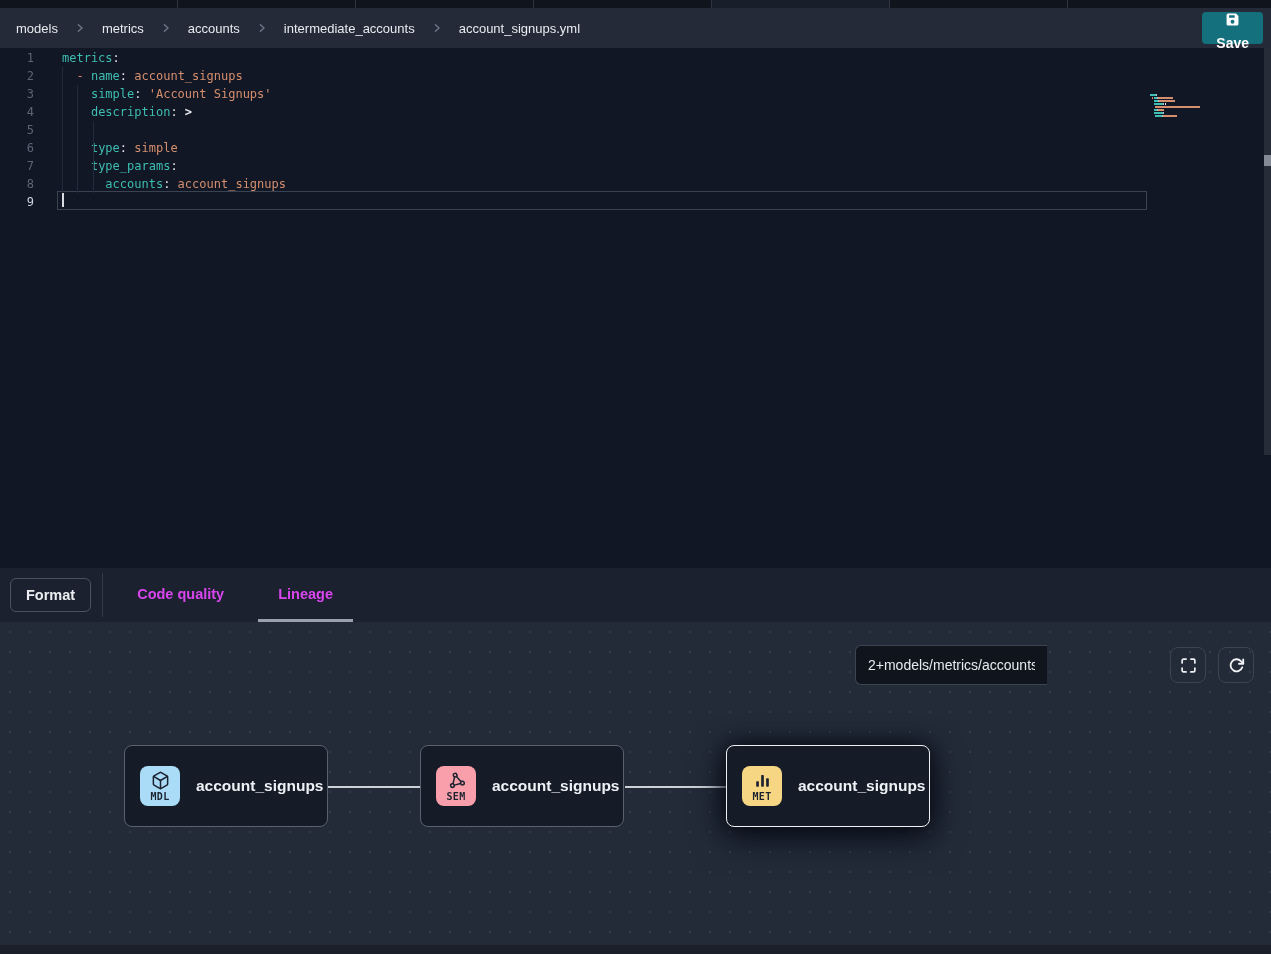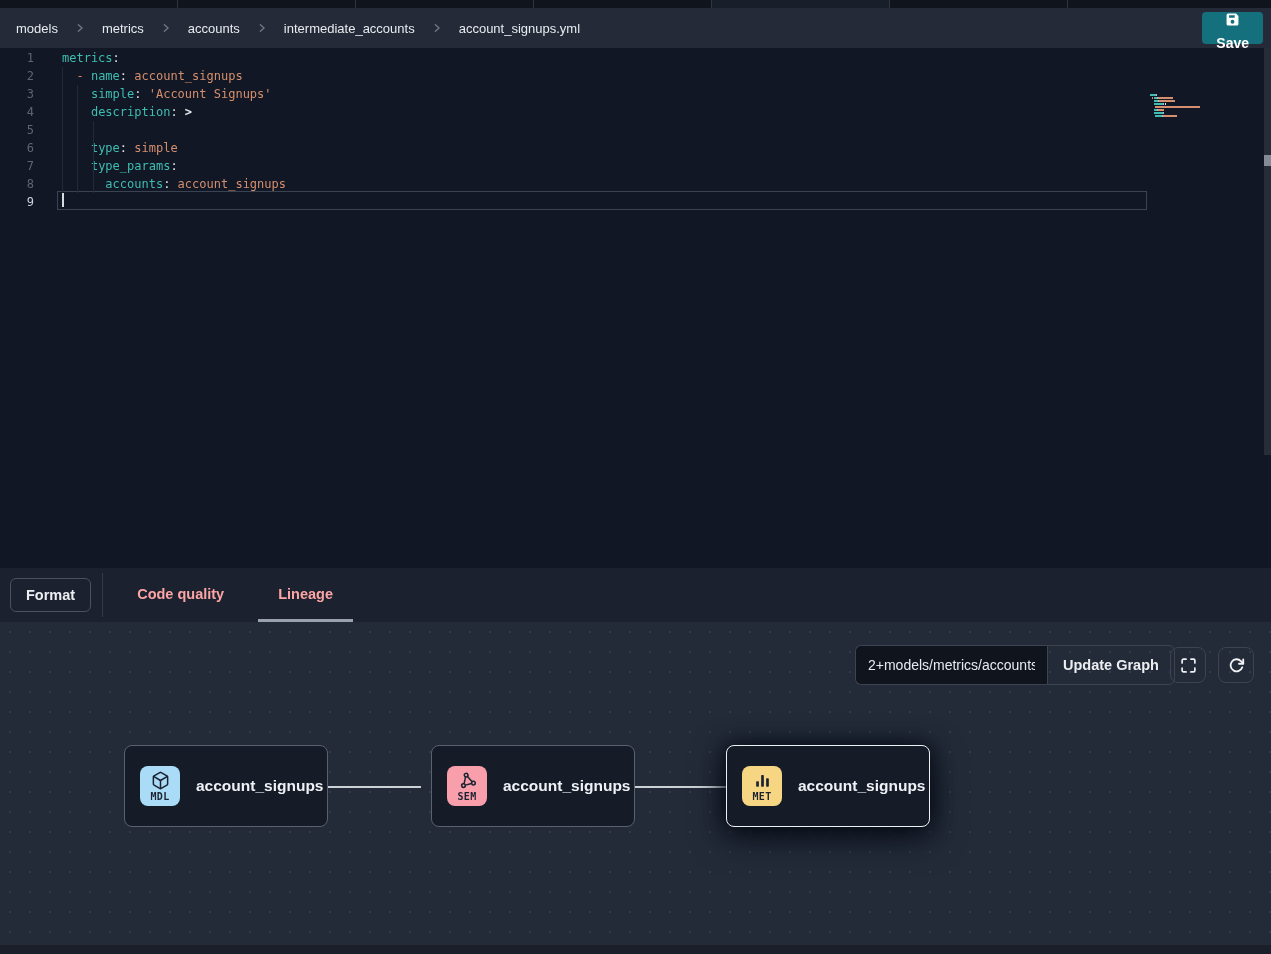--- a/index.html
+++ b/index.html
@@ -46,21 +46,21 @@
   .editor-scroll-track { position:absolute; right:0; top:0; width:7px; height:407px; background:#262c38; }
   .editor-scroll-thumb { position:absolute; right:0; top:107px; width:7px; height:11px; background:#848b97; }
 
   
   .panel-tabs { height:54px; background:#1b212e; display:flex; align-items:stretch; }
   .format-btn { align-self:center; margin-left:10px; height:34px; padding:0 15px;
                 background:transparent; border:1px solid #4a5261; border-radius:6px;
                 color:#eceef1; font-size:14.5px; font-weight:600; cursor:pointer; }
   .tabs-divider { width:1px; background:#333b49; margin:5px 0 5px 11px; }
   .panel-tab { display:flex; align-items:center; padding:0 20px; margin-left:14px;
-               color:#fca5a5; font-size:14.5px; font-weight:600; cursor:pointer;
+               color:#d946ef; font-size:14.5px; font-weight:600; cursor:pointer;
                border-bottom:3px solid transparent; }
   .panel-tab.active { border-bottom-color:#99a1ad; }
 
   
   .canvas { position:relative; height:332px; background:#232b39;
             background-image:radial-gradient(circle, rgba(150,165,190,0.13) 1px, transparent 1px);
             background-size:20px 20px; }
   .canvas-bottom-strip { position:absolute; left:0; bottom:0; width:100%; height:9px; background:#1a1f29; }
 
   .graph-controls { position:absolute; top:23px; left:855px; display:flex; align-items:center; }
@@ -207,21 +207,20 @@
   <div class="tabs-divider"></div>
   <div id="panel-tab-list" style="display:flex">
       <div class="panel-tab">Code quality</div>
       <div class="panel-tab active">Lineage</div>
     </div>
 </div>
 
 <div class="canvas">
   <div class="graph-controls">
     <input class="graph-filter" type="text" value="2+models/metrics/accounts/" style="">
-    <button class="update-btn">Update Graph</button>
   </div>
   <button class="icon-btn fullscreen">
     <span style="display:flex">
       <svg width="17" height="17" viewBox="0 0 24 24" fill="none" stroke="#f0f2f5" stroke-width="2.4" stroke-linecap="round" stroke-linejoin="round">
         <path d="M3 8.5V5a2 2 0 0 1 2-2h3.5"></path>
           <path d="M15.5 3H19a2 2 0 0 1 2 2v3.5"></path>
         <path d="M21 15.5V19a2 2 0 0 1-2 2h-3.5"></path>
           <path d="M8.5 21H5a2 2 0 0 1-2-2v-3.5"></path>
       </svg>
     </span>
@@ -243,21 +242,21 @@
         <div class="badge" style="background: rgb(170, 220, 247);">
           <svg width="19" height="19" viewBox="0 0 24 24" fill="none" stroke="#1c2230" stroke-width="1.9" stroke-linecap="round" stroke-linejoin="round">
             <path d="M21 16.3V7.7a1.8 1.8 0 0 0-.9-1.56L12.9 2a1.8 1.8 0 0 0-1.8 0L3.9 6.14A1.8 1.8 0 0 0 3 7.7v8.6a1.8 1.8 0 0 0 .9 1.56l7.2 4.14a1.8 1.8 0 0 0 1.8 0l7.2-4.14A1.8 1.8 0 0 0 21 16.3z"></path>
             <polyline points="3.3 6.9 12 12 20.7 6.9"></polyline>
             <line x1="12" y1="22" x2="12" y2="12"></line>
           </svg>
           <div class="badge-label">MDL</div>
         </div>
         <div class="node-label">account_signups</div>
       </div>
-      <div class="node" style="left: 431px;">
+      <div class="node" style="left: 420px;">
         <div class="badge" style="background: rgb(249, 159, 171);">
           <svg width="19" height="19" viewBox="0 0 24 24" fill="none" stroke="#1c2230" stroke-width="1.9" style="transform:rotate(-14deg)">
             <circle cx="12" cy="5" r="2.3"></circle>
             <circle cx="5.5" cy="17" r="2.3"></circle>
             <circle cx="18.5" cy="17" r="2.3"></circle>
             <line x1="10.8" y1="7" x2="6.7" y2="15"></line>
             <line x1="13.2" y1="7" x2="17.3" y2="15"></line>
             <line x1="7.8" y1="17" x2="16.2" y2="17"></line>
           </svg>
           <div class="badge-label">SEM</div>

